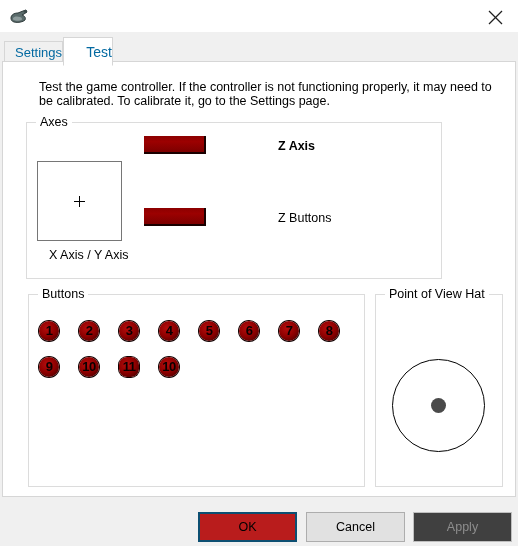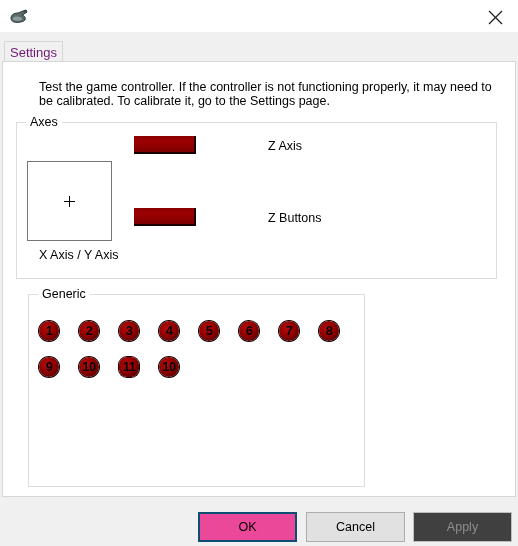--- a/index.html
+++ b/index.html
@@ -54,22 +54,22 @@
     width: 518px; height: 34px;
     background: #f0f0f0;
   }
   .tab {
     position: absolute;
     top: 6px;
     height: 27px;
     box-sizing: border-box;
     font-size: 13px;
     line-height: 25px;
-    text-align: center;
-    color: #701a75;
+    text-align: right;
+    color: #0369a1;
     cursor: default;
     white-space: nowrap;
   }
   .tab.inactive {
     background: #f0f0f0;
     border: 1px solid #d6d6d6;
     border-bottom: none;
     left: 4px;
     width: 59px;
     top: 9px;
@@ -121,21 +121,21 @@
     position: absolute;
     top: -8px; left: 9px;
     background: #ffffff;
     padding: 0 4px;
     font-size: 12.5px;
     line-height: 14px;
     color: #000000;
     white-space: nowrap;
   }
 
-  #gb-axes  { left: 13px; top: 60px;  width: 481px; height: 157px; }
+  #gb-axes  { left: 23px; top: 60px;  width: 416px; height: 157px; }
   #gb-buttons { left: 25px; top: 232px; width: 337px; height: 193px; }
   #gb-pov   { left: 372px; top: 232px; width: 128px; height: 193px; }
 
   
   #xy-box {
     position: absolute;
     left: 10px; top: 38px;
     width: 85px; height: 80px;
     box-sizing: border-box;
     border: 1px solid #767676;
@@ -174,21 +174,21 @@
   }
   .axis-bar.one { left: 117px; top: 13px; width: 62px; }
   .axis-bar.two { left: 117px; top: 85px; width: 62px; }
 
   .axis-name {
     position: absolute;
     font-size: 12.5px;
     line-height: 15px;
     white-space: nowrap;
   }
-  .axis-name.one { left: 251px; top: 16px; }
+  .axis-name.one { left: 251px; top: 16px; font-weight: bold; }
   .axis-name.two { left: 251px; top: 88px; }
 
   
   #btn-grid {
     position: absolute;
     left: 10px; top: 26px;
     width: 310px;
   }
   .jbtn {
     position: absolute;
@@ -237,21 +237,21 @@
     height: 30px;
     font-size: 12.5px;
     line-height: 28px;
     text-align: center;
     cursor: default;
     white-space: nowrap;
   }
   #btn-ok {
     left: 198px; top: 512px;
     width: 99px; height: 30px;
-    background: #ec4899;
+    background: #b91c1c;
     border: 2px solid #0d4f72;
     color: #000000;
     line-height: 26px;
   }
   #btn-cancel {
     left: 306px; top: 512px;
     width: 99px; height: 30px;
     background: #e1e1e1;
     border: 1px solid #adadad;
     color: #000000;
@@ -281,20 +281,21 @@
   <div id="close-button">
     <svg width="15" height="15" viewBox="0 0 15 15">
       <line x1="1" y1="1" x2="14" y2="14" stroke="#202020" stroke-width="1.2"></line>
       <line x1="14" y1="1" x2="1" y2="14" stroke="#202020" stroke-width="1.2"></line>
     </svg>
   </div>
 </div>
 
 <div id="tabstrip">
   <div class="tab inactive">Settings</div>
+  <div class="tab active">Test</div>
 </div>
 
 <div id="tabpanel">
 
   <div id="instructions">Test the game controller.  If the controller is not functioning properly, it may need to be calibrated.  To calibrate it, go to the Settings page.</div>
 
   <div class="groupbox" id="gb-axes">
     <div class="gb-title">Axes</div>
 
     <div id="xy-box">
@@ -303,21 +304,21 @@
     <div id="xy-label">X Axis / Y Axis</div>
 
     <div class="axis-bar one"></div>
     <div class="axis-name one">Z Axis</div>
 
     <div class="axis-bar two"></div>
     <div class="axis-name two">Z Buttons</div>
   </div>
 
   <div class="groupbox" id="gb-buttons">
-    <div class="gb-title">Generic</div>
+    <div class="gb-title">Buttons</div>
     <div id="btn-grid">
         <div class="jbtn" style="left: 0px; top: 0px;">
           <span>1</span>
         </div>
         <div class="jbtn" style="left: 40px; top: 0px;">
           <span>2</span>
         </div>
         <div class="jbtn" style="left: 80px; top: 0px;">
           <span>3</span>
         </div>
@@ -344,17 +345,23 @@
         </div>
         <div class="jbtn" style="left: 80px; top: 36px; border-radius: 8px;">
           <span>11</span>
         </div>
         <div class="jbtn" style="left: 120px; top: 36px;">
           <span>10</span>
         </div>
       </div>
   </div>
 
+  <div class="groupbox" id="gb-pov">
+    <div class="gb-title">Point of View Hat</div>
+    <div id="pov-circle">
+      <div id="pov-center"></div>
+    </div>
+  </div>
 </div>
 
 <div class="dlgbtn" id="btn-ok">OK</div>
 <div class="dlgbtn" id="btn-cancel">Cancel</div>
 <div class="dlgbtn" id="btn-apply">Apply</div>
 
 </body></html>

